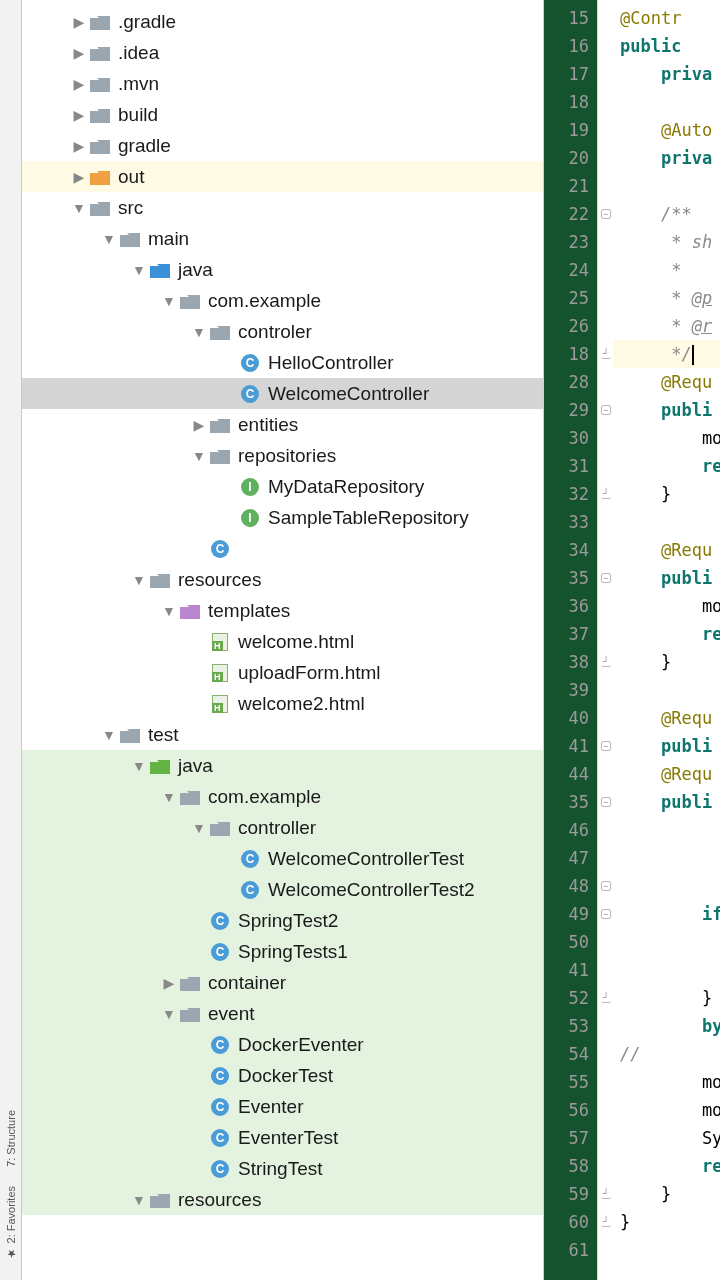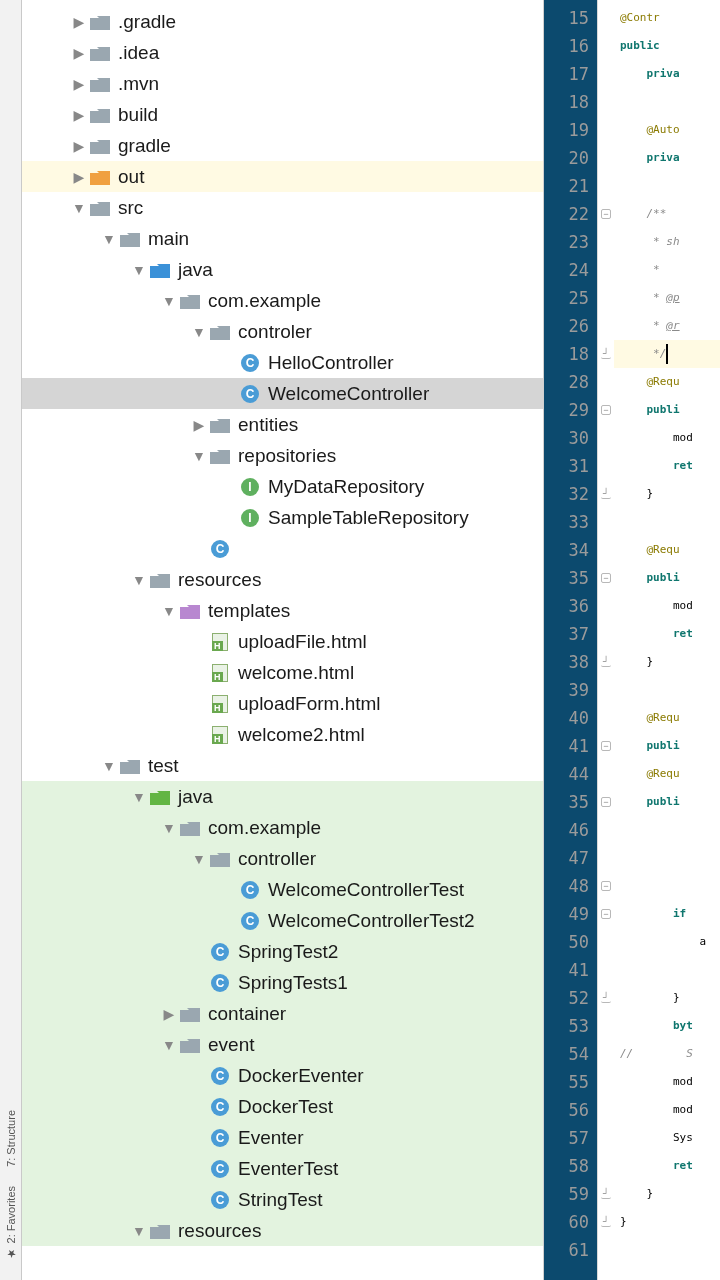--- a/index.html
+++ b/index.html
@@ -133,21 +133,21 @@
 
   
   .editor {
     flex: 1;
     display: flex;
     min-width: 0;
     background: #fff;
   }
   .gutter {
     width: 54px;
-    background: #0c4a6e;
+    background: #14532d;
     border-right: 1px solid #d9d9d9;
     text-align: right;
     padding-right: 8px;
     color: #9b9b9b;
     font-family: "Menlo","Consolas",monospace;
     font-size: 17px;
     padding-top: 4px;
   }
   .gutter .ln { height: 28px; line-height:28px; }
   .foldcol {
@@ -157,21 +157,21 @@
   }
   .foldcol .ln { height:28px; display:flex; align-items:center; justify-content:center; }
   .fmark {
     width:10px; height:10px; border:1px solid #b8b8b8; font-size:9px;
     line-height:8px; text-align:center; color:#888; background:#fff;
     border-radius:2px;
   }
   .code {
     flex:1;
     font-family: "Menlo","Consolas",monospace;
-    font-size: 11px;
+    font-size: 17px;
     padding-top:4px;
     overflow:hidden;
     white-space: pre;
   }
   .code .ln { height:28px; line-height:28px; padding-left:6px; }
   .code .hl { background:#fffae3; }
   .kw { color:#0f766e; font-weight:bold; }
   .ann { color:#8a7a00; }
   .cm { color:#8a8a8a; font-style:italic; }
   .cmtag { color:#8a8a8a; font-style:italic; text-decoration:underline; }
@@ -392,28 +392,20 @@
         <div class="row ">
           <span class="indent" style="width: 138px;"></span>
           <span class="arrow">▼</span>
           <span class="ic folder-purple">
             <svg width="20" height="16" viewBox="0 0 20 16">
               <polygon points="0,2 7,2 9,4 20,4 20,2 20,2"></polygon>
               <rect x="0" y="4" width="20" height="12"></rect>
             </svg>
           </span>
           <span class="lbl">templates</span>
-        </div>
-        <div class="row ">
-          <span class="indent" style="width: 168px;"></span>
-          <span class="arrow none"></span>
-          <span class="ic">
-            <span class="htmlic"></span>
-          </span>
-          <span class="lbl">uploadFile.html</span>
         </div>
         <div class="row ">
           <span class="indent" style="width: 168px;"></span>
           <span class="arrow none"></span>
           <span class="ic">
             <span class="htmlic"></span>
           </span>
           <span class="lbl">welcome.html</span>
         </div>
         <div class="row ">

